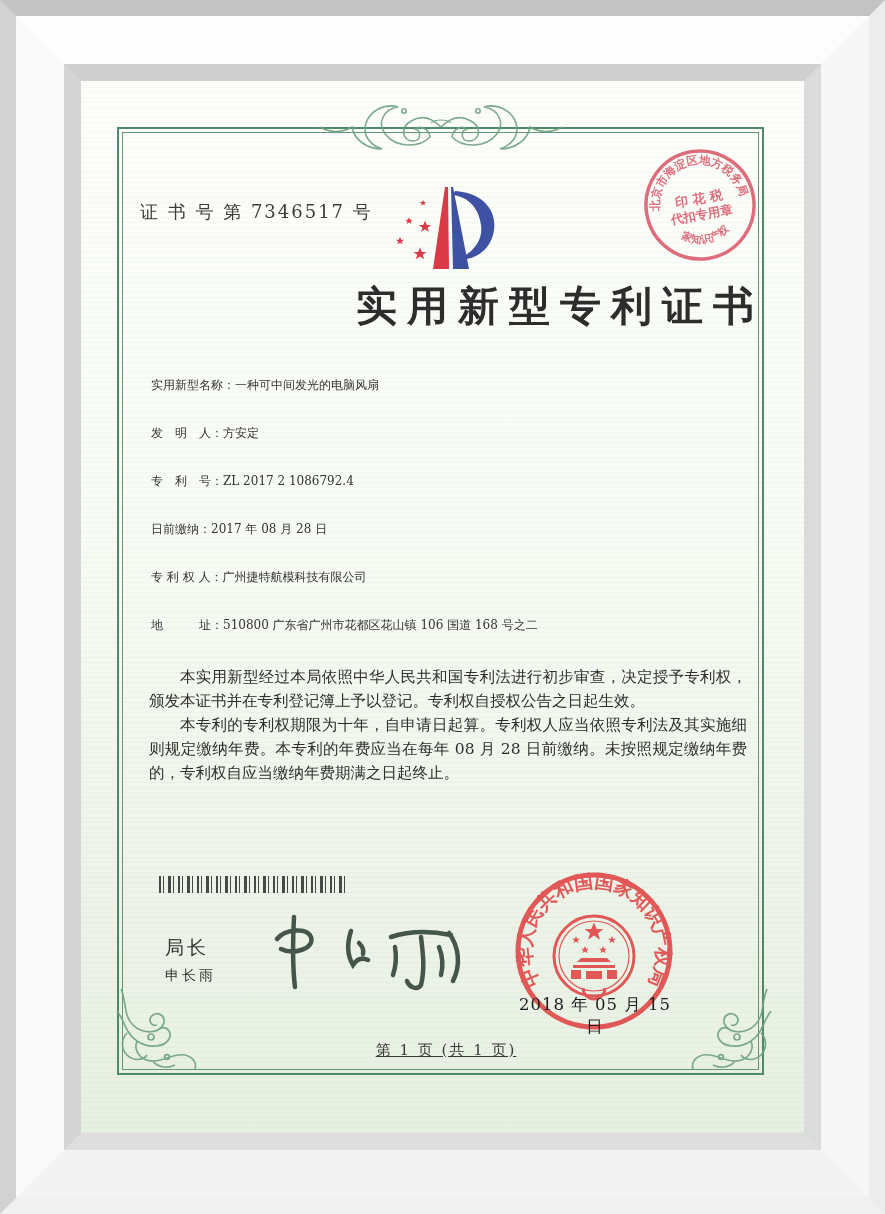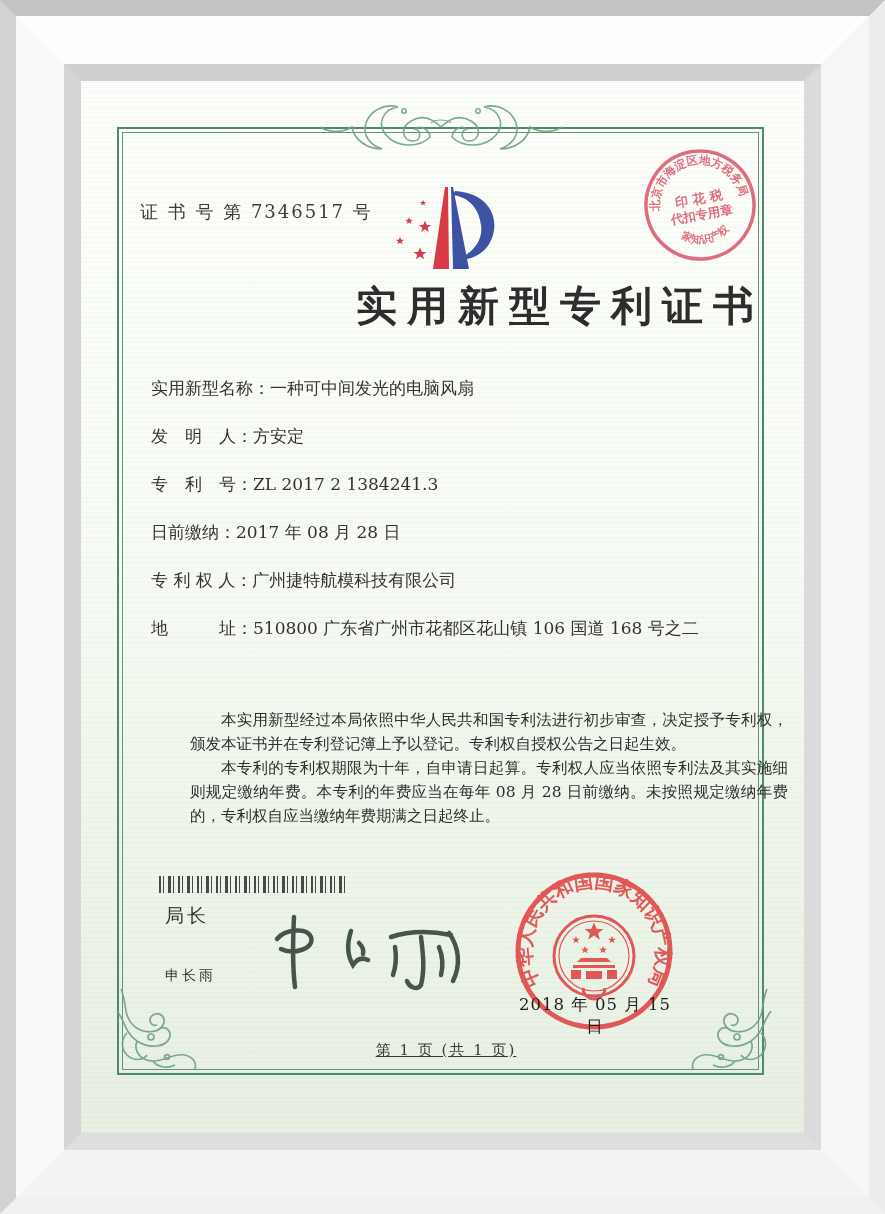--- a/index.html
+++ b/index.html
@@ -19,34 +19,34 @@
   .paper .texture{position:absolute;inset:0;pointer-events:none;
     background:repeating-linear-gradient(0deg,rgba(110,160,125,0.055) 0 1px,transparent 1px 5px);}
   .border-outer{position:absolute;left:36px;right:40px;top:46px;bottom:58px;
     border:2px solid #4e8a68;}
   .border-inner{position:absolute;left:41px;right:45px;top:51px;bottom:63px;
     border:1px solid #639475;}
   .cert-no{position:absolute;left:59px;top:95px;font-size:18px;letter-spacing:2px;color:#3c3c3c;margin-top:24px;}
   .logo{position:absolute;left:306px;top:100px;}
   .title{position:absolute;left:36px;right:40px;top:198px;text-align:right;
     font-size:41px;font-weight:600;letter-spacing:10px;color:#2d2d2d;}
-  .fields{position:absolute;left:70px;right:50px;top:296px;font-size:17px;color:#333;}
+  .fields{position:absolute;left:70px;right:50px;top:296px;font-size:12px;color:#333;}
   .field-row{height:27px;margin-bottom:21px;white-space:nowrap;position:relative;}
   .field-label{color:#333;}
   .field-value{color:#333;}
   .grant-right{position:absolute;left:284px;top:0;}
-  .paragraphs{position:absolute;left:68px;width:598px;top:627px;
-    font-size:15.5px;line-height:24px;text-align:justify;color:#2e2e2e;margin-left:41px;}
+  .paragraphs{position:absolute;left:68px;width:598px;top:584px;
+    font-size:15.5px;line-height:24px;text-align:justify;color:#2e2e2e;}
   .paragraphs p{margin:0;text-indent:2em;}
   .barcode{position:absolute;left:78px;top:795px;width:190px;height:17px;
     background:repeating-linear-gradient(90deg,
       #2b2b2b 0 2px,transparent 2px 4px,#2b2b2b 4px 5px,transparent 5px 9px,
       #2b2b2b 9px 12px,transparent 12px 14px,#2b2b2b 14px 15px,transparent 15px 19px);
     opacity:.85;}
-  .director-role{position:absolute;left:84px;top:822px;font-size:19px;color:#333;
+  .director-role{position:absolute;left:84px;top:854px;font-size:19px;color:#333;
     font-family:"DejaVu Sans","Liberation Sans",sans-serif;letter-spacing:3px;}
   .director-name{position:absolute;left:84px;top:886px;font-size:14px;color:#333;
     font-family:"DejaVu Sans","Liberation Sans",sans-serif;letter-spacing:3px;}
   .signature{position:absolute;left:182px;top:822px;}
   .seal{position:absolute;left:432px;top:789px;opacity:.92;}
   .seal-date{position:absolute;left:429px;top:913px;width:170px;text-align:center;
     font-size:16.5px;color:#1d1d1d;letter-spacing:1px;z-index:6;}
   .tax-stamp{position:absolute;left:559px;top:64px;transform:rotate(-10deg);opacity:.88;}
   .footer-page{position:absolute;left:36px;right:29px;top:960px;text-align:center;
     font-size:15px;color:#3a3a3a;letter-spacing:2px;text-decoration:underline;}
@@ -117,21 +117,21 @@
     <div class="title">实用新型专利证书</div>
 
     <div class="fields">
       <div class="field-row">
         <span class="field-label">实用新型名称：</span><span class="field-value">一种可中间发光的电脑风扇</span>
       </div>
       <div class="field-row">
         <span class="field-label">发　明　人：</span><span class="field-value">方安定</span>
       </div>
       <div class="field-row">
-        <span class="field-label">专　利　号：</span><span class="field-value">ZL 2017 2 1384241.3</span>
+        <span class="field-label">专　利　号：</span><span class="field-value">ZL 2017 2 1086792.4</span>
       </div>
       <div class="field-row">
         <span class="field-label">日前缴纳：</span><span class="field-value">2017 年 08 月 28 日</span>
       </div>
       <div class="field-row">
         <span class="field-label">专 利 权 人：</span><span class="field-value">广州捷特航模科技有限公司</span>
       </div>
       <div class="field-row">
         <span class="field-label">地　　　址：</span><span class="field-value">510800 广东省广州市花都区花山镇 106 国道 168 号之二</span>
       </div>

